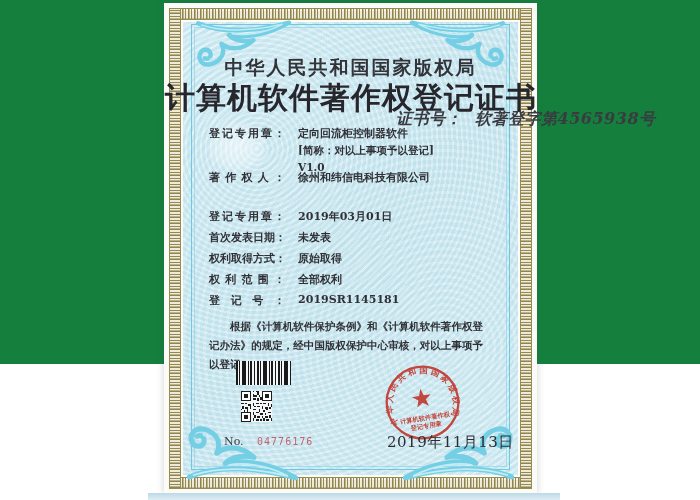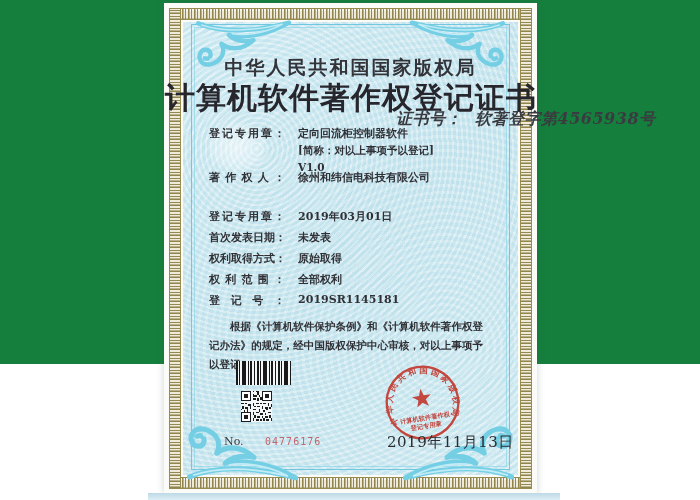--- a/index.html
+++ b/index.html
@@ -100,21 +100,21 @@
     background-color:#f2f7f8;
     background-image:
       repeating-linear-gradient(90deg,#191919 0 1px,transparent 1px 3px),
       repeating-linear-gradient(90deg,#191919 0 2px,transparent 2px 7px);
   }
   .qr{position:absolute;left:77px;top:388px;width:31px;height:31px;background:#f4f8f9;}
   .serial{position:absolute;left:60px;top:432px;font-size:11px;white-space:nowrap;}
   .serial .no-lbl{color:#3b3c41;font-weight:normal;}
   .serial .no-val{
     color:#c4646a;font-family:"DejaVu Sans Mono","Liberation Mono",monospace;
-    font-size:10px;letter-spacing:1px;margin-left:18px;
+    font-size:10px;letter-spacing:1px;margin-left:10px;
   }
 
   
   .seal{position:absolute;left:220px;top:361px;width:77px;height:77px;transform:rotate(-9deg);opacity:.92;}
   .issue-date{
     position:absolute;left:223px;top:430px;font-size:15px;font-weight:normal;
     color:#2c2d31;letter-spacing:.5px;
   }
 </style>
 </head>

